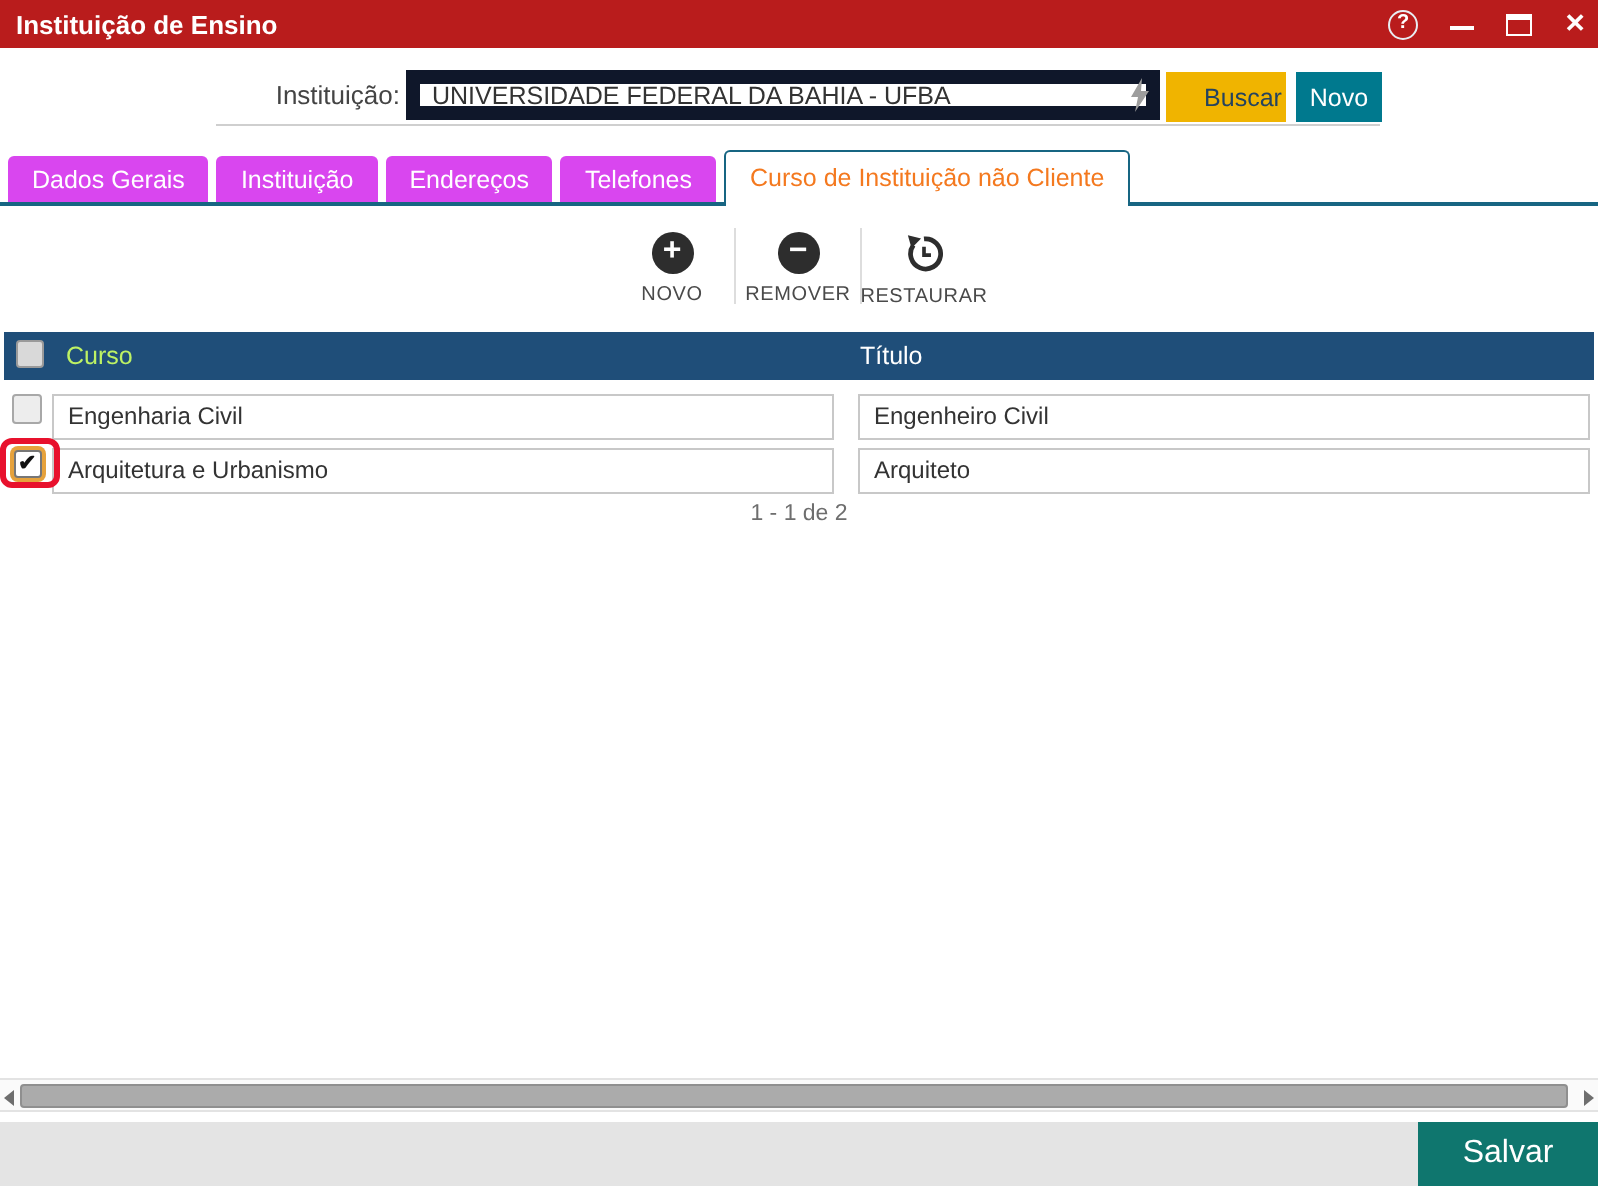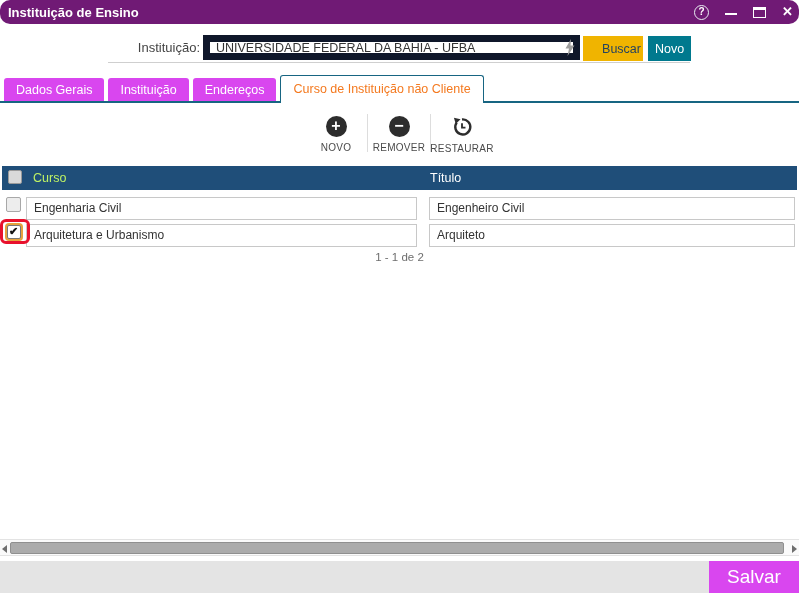--- a/index.html
+++ b/index.html
@@ -1,20 +1,20 @@
 <!DOCTYPE html>
 <html><head>
 <meta charset="utf-8">
 <style>
   * { margin:0; padding:0; box-sizing:border-box; }
   html,body { width:799px; height:593px; background:#fff; font-family:"Liberation Sans", sans-serif; overflow:hidden; }
   .window { position:relative; width:799px; height:593px; background:#fff; }
 
   
-  .titlebar { position:absolute; left:0; top:0; width:799px; height:24px; background:#701a75; display:flex; align-items:center;border-radius:10px; }
+  .titlebar { position:absolute; left:0; top:0; width:799px; height:24px; background:#b91c1c; display:flex; align-items:center; }
   .titlebar .title { color:#fff; font-size:13px; font-weight:bold; padding-left:8px; }
   .titlebar .controls { position:absolute; right:6px; top:0; height:24px; display:flex; align-items:center; gap:16px; }
   .help-circle { width:15px; height:15px; border:1.5px solid #e8edf2; border-radius:50%; color:#fff; font-size:10px; font-weight:bold; text-align:center; line-height:12px; }
   .min-bar { width:12px; height:2px; background:#fff; margin-top:3px; }
   .max-box { width:13px; height:11px; border:1px solid #fff; border-top:3px solid #fff; background:transparent; }
   .close-x { color:#fff; font-size:13px; font-weight:bold; line-height:24px; }
 
   
   .form-label { position:absolute; right:599px; top:40px; font-size:13px; color:#444; }
   .inst-input { position:absolute; left:203px; top:35px; width:377px; height:25px; border:7px solid #0f172a; background:#fff; font-family:"Liberation Sans", sans-serif; font-size:12.5px; color:#333; padding:0 20px 0 6px; }
@@ -57,21 +57,21 @@
 
   
   .hscroll { position:absolute; left:0; top:539px; width:799px; height:17px; background:#fafafa; border-top:1px solid #e3e3e3; border-bottom:1px solid #e3e3e3; }
   .hscroll .thumb { position:absolute; left:10px; top:2px; width:774px; height:12px; background:#ababab; border:1px solid #8f8f8f; border-radius:2px; cursor:pointer; }
   .arrow { position:absolute; top:5px; width:0; height:0; border-top:4px solid transparent; border-bottom:4px solid transparent; cursor:pointer; }
   .arrow-left { left:2px; border-right:5px solid #6e6e6e; }
   .arrow-right { right:2px; border-left:5px solid #6e6e6e; }
 
   
   .footer { position:absolute; left:0; top:561px; width:799px; height:32px; background:#E4E4E4; }
-  .btn-salvar { position:absolute; right:0; top:0; width:90px; height:32px; background:#d946ef; color:#fff; border:none; font-family:"Liberation Sans", sans-serif; font-size:19px; cursor:pointer; }
+  .btn-salvar { position:absolute; right:0; top:0; width:90px; height:32px; background:#0f766e; color:#fff; border:none; font-family:"Liberation Sans", sans-serif; font-size:16px; cursor:pointer; }
 </style>
 </head>
 <body>
 
 <div class="window">
 
   <div class="titlebar">
     <span class="title">Instituição de Ensino</span>
     <div class="controls">
       <div class="help-circle">?</div>
@@ -87,20 +87,21 @@
     <path d="M8 0 L2.5 9.5 H6 L4.5 17 L11.5 6.5 H7.5 Z" fill="#9d9d9d"></path>
   </svg>
   <button class="btn-buscar">Buscar</button>
   <button class="btn-novo">Novo</button>
   <div class="form-separator"></div>
 
   <div class="tabs">
     <div class="tab">Dados Gerais</div>
     <div class="tab">Instituição</div>
     <div class="tab">Endereços</div>
+    <div class="tab">Telefones</div>
     <div class="tab active">Curso de Instituição não Cliente</div>
   </div>
   <div class="tabs-underline"></div>
 
   <div class="toolbar">
     <div class="tool">
       <div class="circle">+</div>
       <div class="tlabel">NOVO</div>
     </div>
     <div class="tool-divider"></div>

